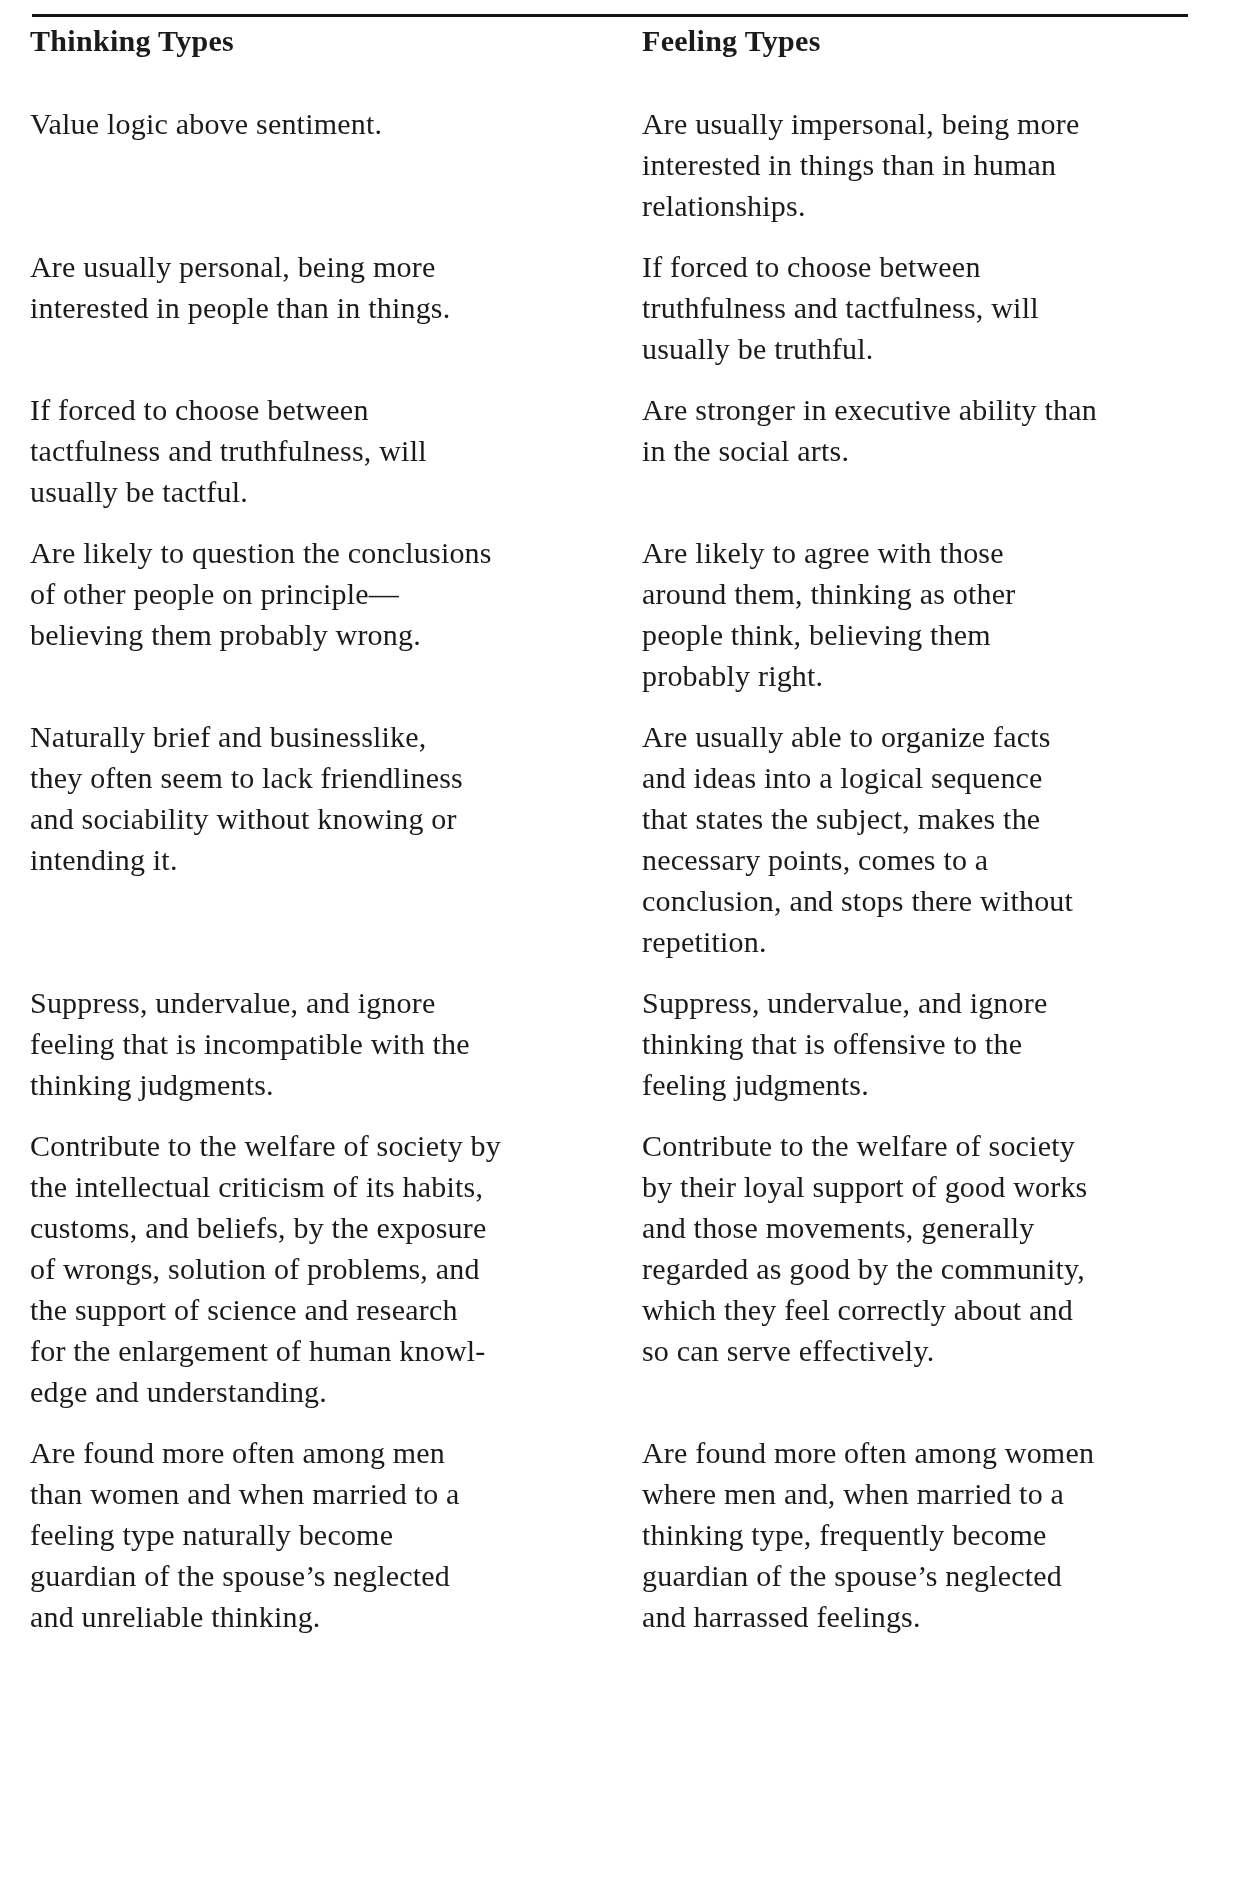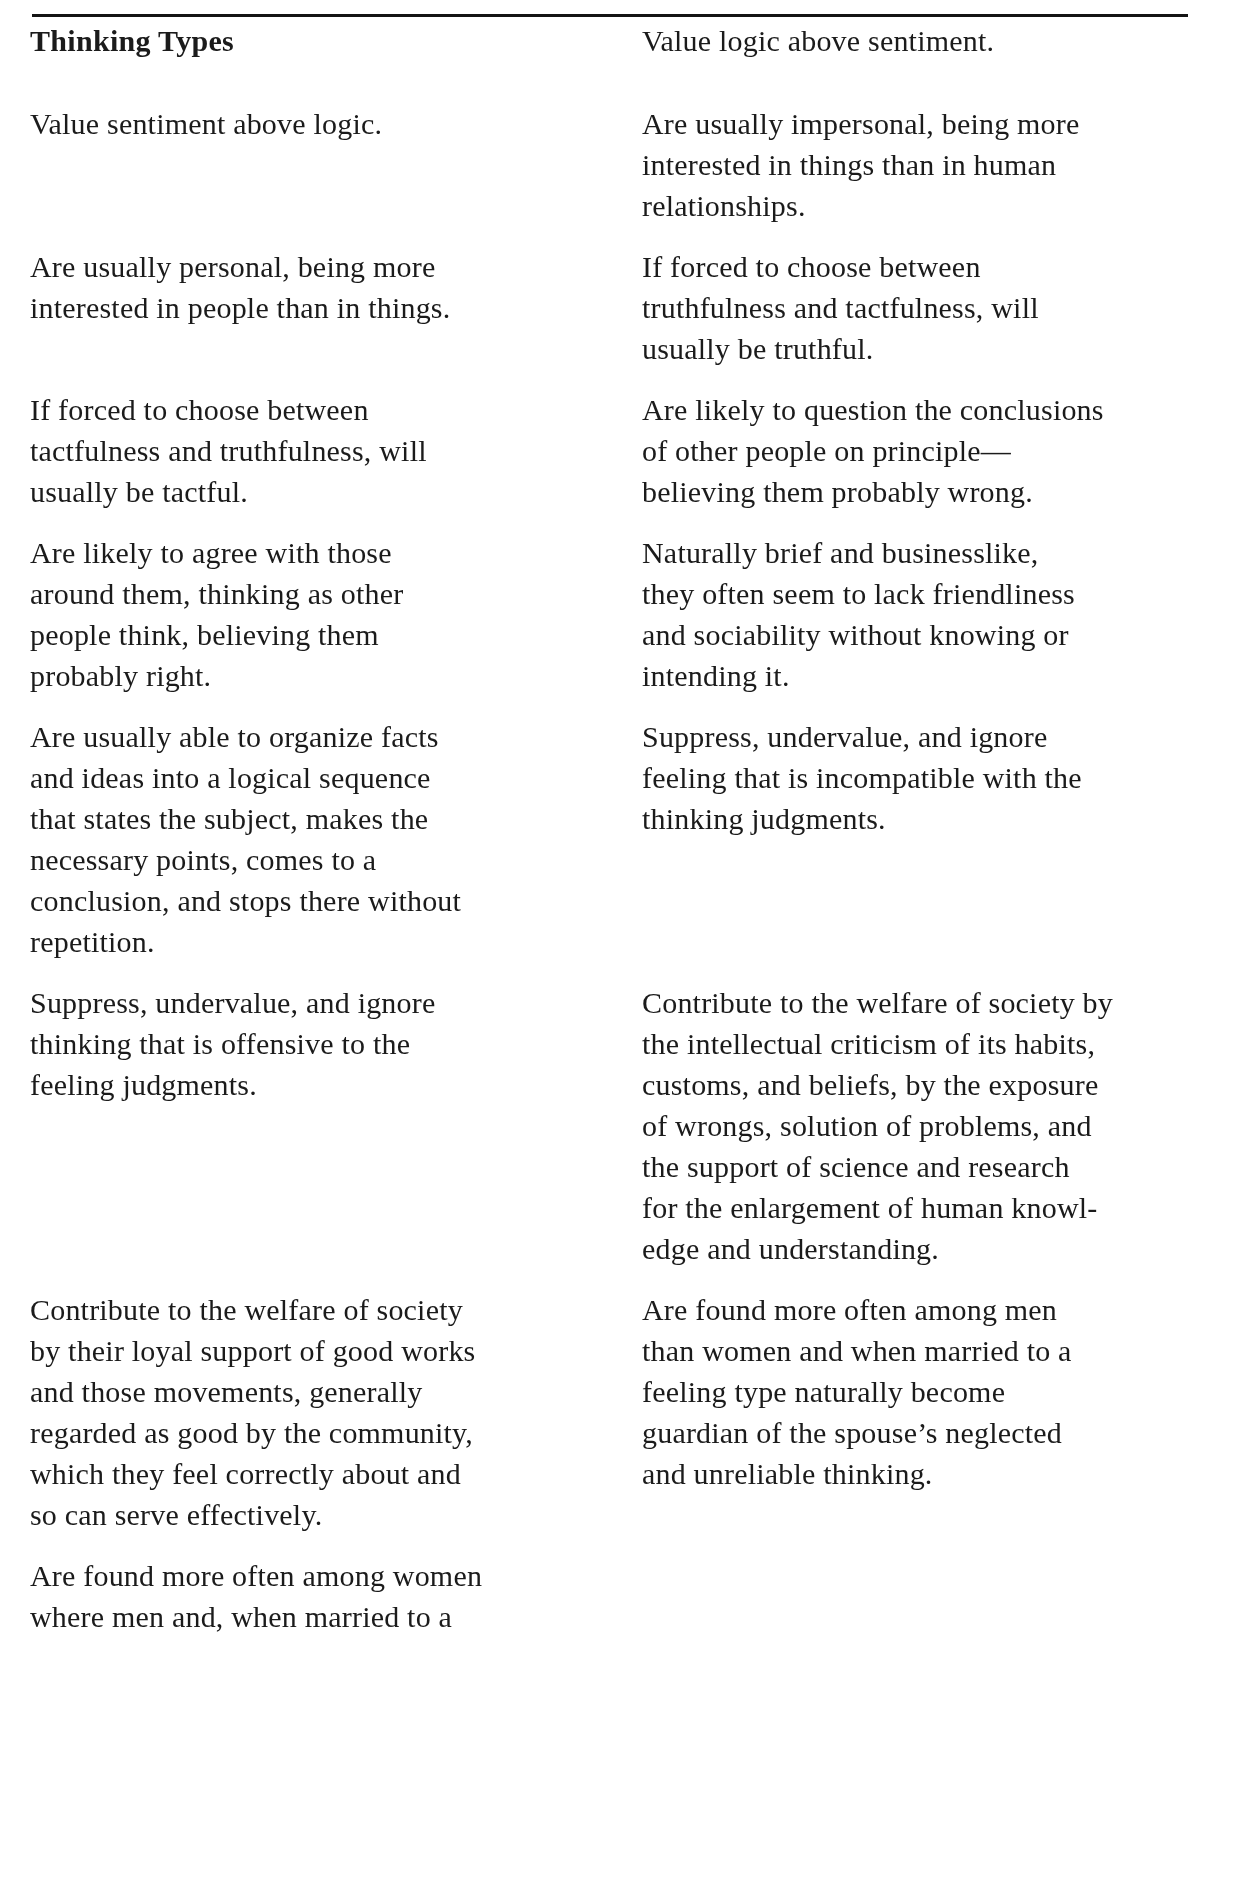--- a/index.html
+++ b/index.html
@@ -58,37 +58,39 @@
 </head>
 <body>
 
 <div class="page">
 
   <div class="rule rule-top"></div>
 
   <div class="comparison-grid">
 
     <div class="cell header">Thinking Types</div>
+    <div class="cell header">Feeling Types</div>
 
     <div class="cell">Value logic above sentiment.</div>
-    <div class="cell">Value sentiment above logic.</div>
 
     <div class="cell">Are usually impersonal, being more
 interested in things than in human
 relationships.</div>
     <div class="cell">Are usually personal, being more
 interested in people than in things.</div>
 
     <div class="cell">If forced to choose between
 truthfulness and tactfulness, will
 usually be truthful.</div>
     <div class="cell">If forced to choose between
 tactfulness and truthfulness, will
 usually be tactful.</div>
 
+    <div class="cell">Are stronger in executive ability than
+in the social arts.</div>
 
     <div class="cell">Are likely to question the conclusions
 of other people on principle—
 believing them probably wrong.</div>
     <div class="cell">Are likely to agree with those
 around them, thinking as other
 people think, believing them
 probably right.</div>
 
     <div class="cell">Naturally brief and businesslike,

